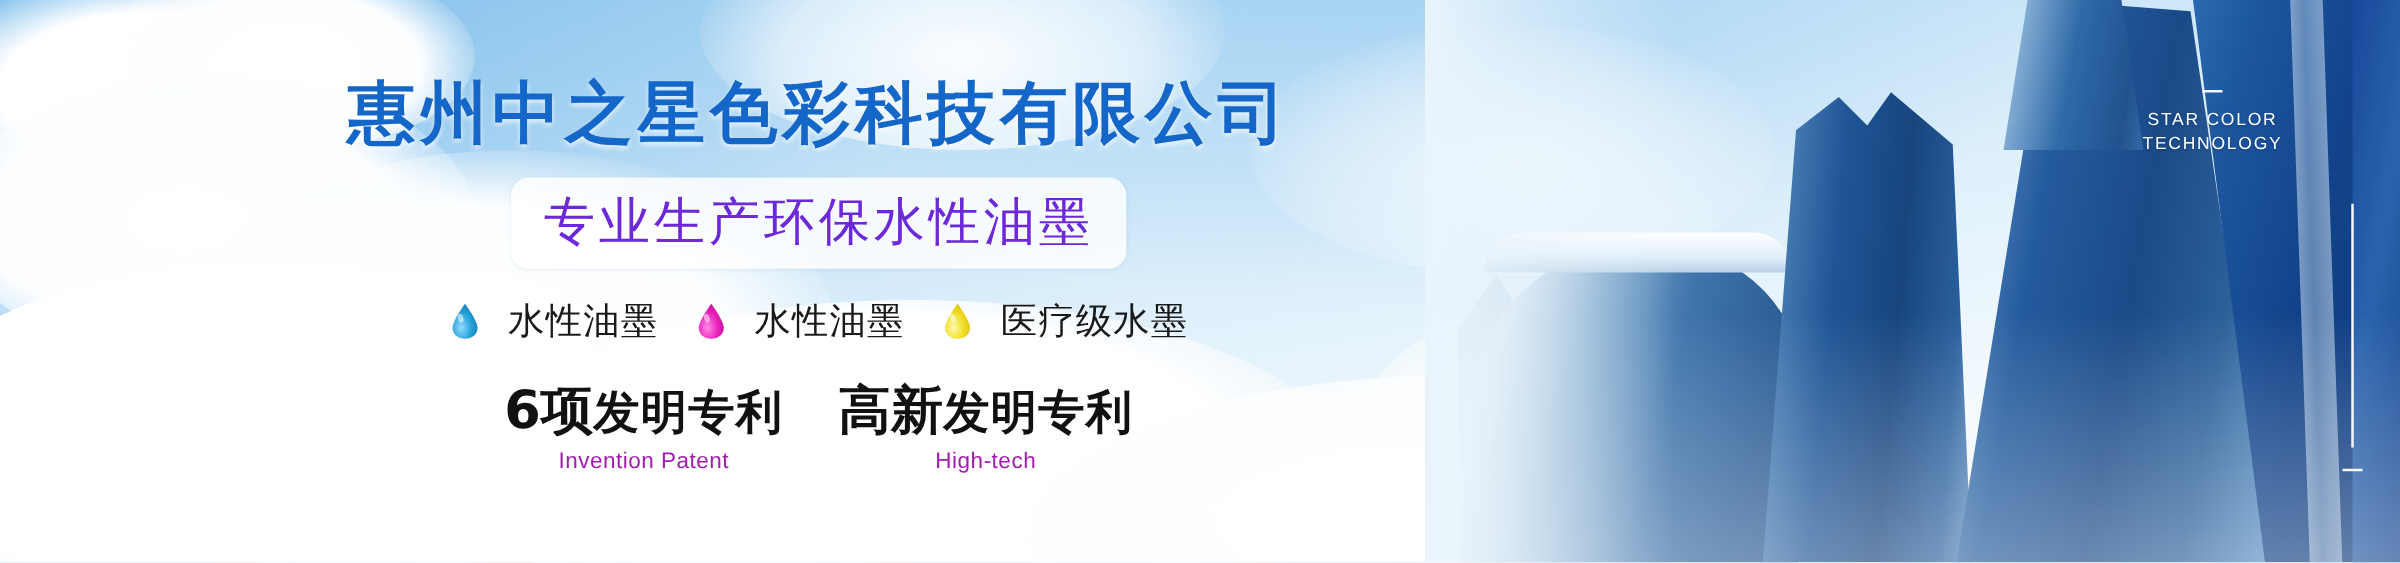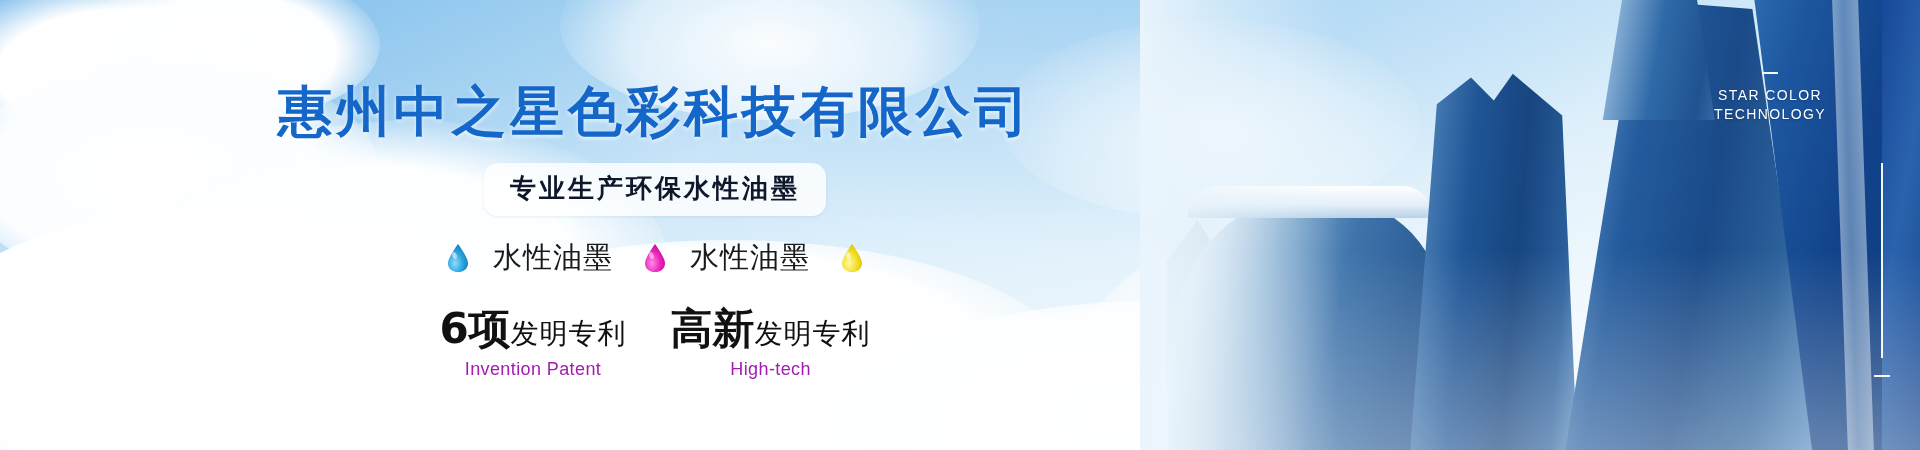--- a/index.html
+++ b/index.html
@@ -167,21 +167,21 @@
     position:absolute; right:37px; top:163px; width:2px; height:195px; background:#ffffff; opacity:.95;
   }
   .sc-line-bot {
     position:absolute; right:30px; top:375px; width:16px; height:2px; background:#ffffff; opacity:.95;
   }
 
   
   .content {
     position:absolute; left:0; top:0; width:1310px; height:450px;
     display:flex; flex-direction:column; align-items:center;
-    padding-top:76px;
+    padding-top:55px;
   }
 
   .title {
     font-family:"DejaVu Sans", sans-serif;
     font-size:54px;
     font-weight:700;
     letter-spacing:4px;
     color:#1467c8;
     text-shadow:0 2px 4px rgba(255,255,255,.7);
     white-space:nowrap;
@@ -189,22 +189,22 @@
 
   .badge {
     margin-top:14px;
     background:rgba(255,255,255,.82);
     border-radius:14px;
     padding:8px 26px 10px 26px;
     box-shadow:0 1px 3px rgba(120,160,200,.18);
   }
   .badge-text {
     font-family:"DejaVu Sans", sans-serif;
-    font-size:26px; font-weight:700; letter-spacing:3px;
-    color:#0f172a;
+    font-size:41px; font-weight:400; letter-spacing:3px;
+    color:#6d28d9;
     white-space:nowrap;
   }
 
   .features {
     margin-top:22px;
     display:flex; align-items:center; gap:30px;
     white-space:nowrap;
   }
   .feat { display:flex; align-items:center; gap:23px; }
   .drop { width:24px; height:30px; position:relative; display:inline-block; }
@@ -217,21 +217,21 @@
   .creds {
     margin-top:30px;
     display:flex; align-items:flex-start; gap:44px;
   }
   .cred { text-align:center; }
   .cred-main {
     font-family:"DejaVu Sans", sans-serif;
     color:#111111; white-space:nowrap; line-height:1;
   }
   .cred-big { font-size:42px; font-weight:700; letter-spacing:0px; }
-  .cred-small { font-size:28px; font-weight:400; letter-spacing:1px; }
+  .cred-small { font-size:37px; font-weight:700; letter-spacing:1px; }
   .cred-sub {
     margin-top:9px;
     font-family:"Liberation Sans", sans-serif;
     font-size:18px; color:#a21caf; letter-spacing:.4px;
   }
 </style>
 </head>
 <body>
 
 <div id="banner">
@@ -333,20 +333,21 @@
               <radialGradient id="g3" cx="35%" cy="68%" r="72%">
                 <stop offset="0%" stop-color="#fff9a8"></stop>
                 <stop offset="55%" stop-color="#f2df28"></stop>
                 <stop offset="100%" stop-color="#e0c000"></stop>
               </radialGradient>
             </defs>
             <path d="M12 1 C12 1 22 14.5 22 20.2 C22 25.6 17.5 29 12 29 C6.5 29 2 25.6 2 20.2 C2 14.5 12 1 12 1 Z" fill="url(#g3)"></path>
             <ellipse cx="8.5" cy="12.5" rx="2.2" ry="3.6" fill="#ffffff" opacity=".55" transform="rotate(-18 8.5 12.5)"></ellipse>
           </svg>
         </span>
+        <span class="feat-label">医疗级水墨</span>
       </div>
 
     </div>
 
     <div class="creds">
 
       <div class="cred">
         <div class="cred-main">
           <span class="cred-big">6项</span><span class="cred-small">发明专利</span>
         </div>

